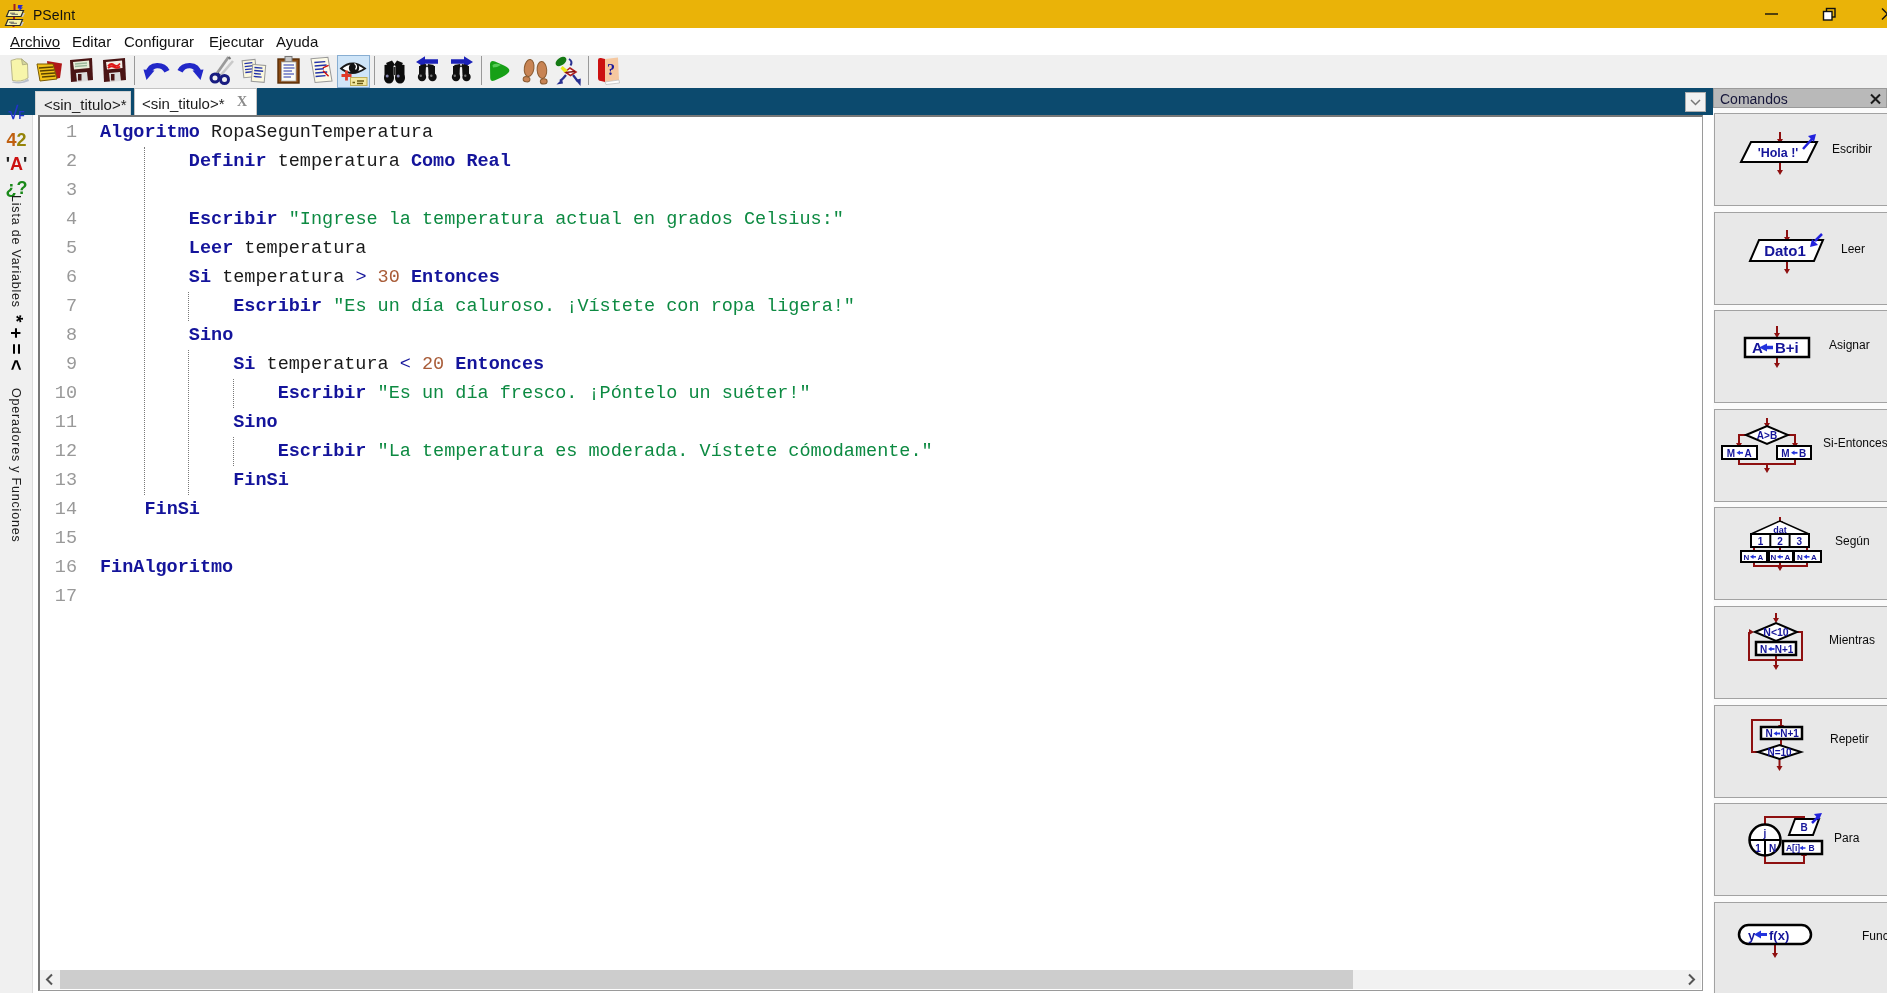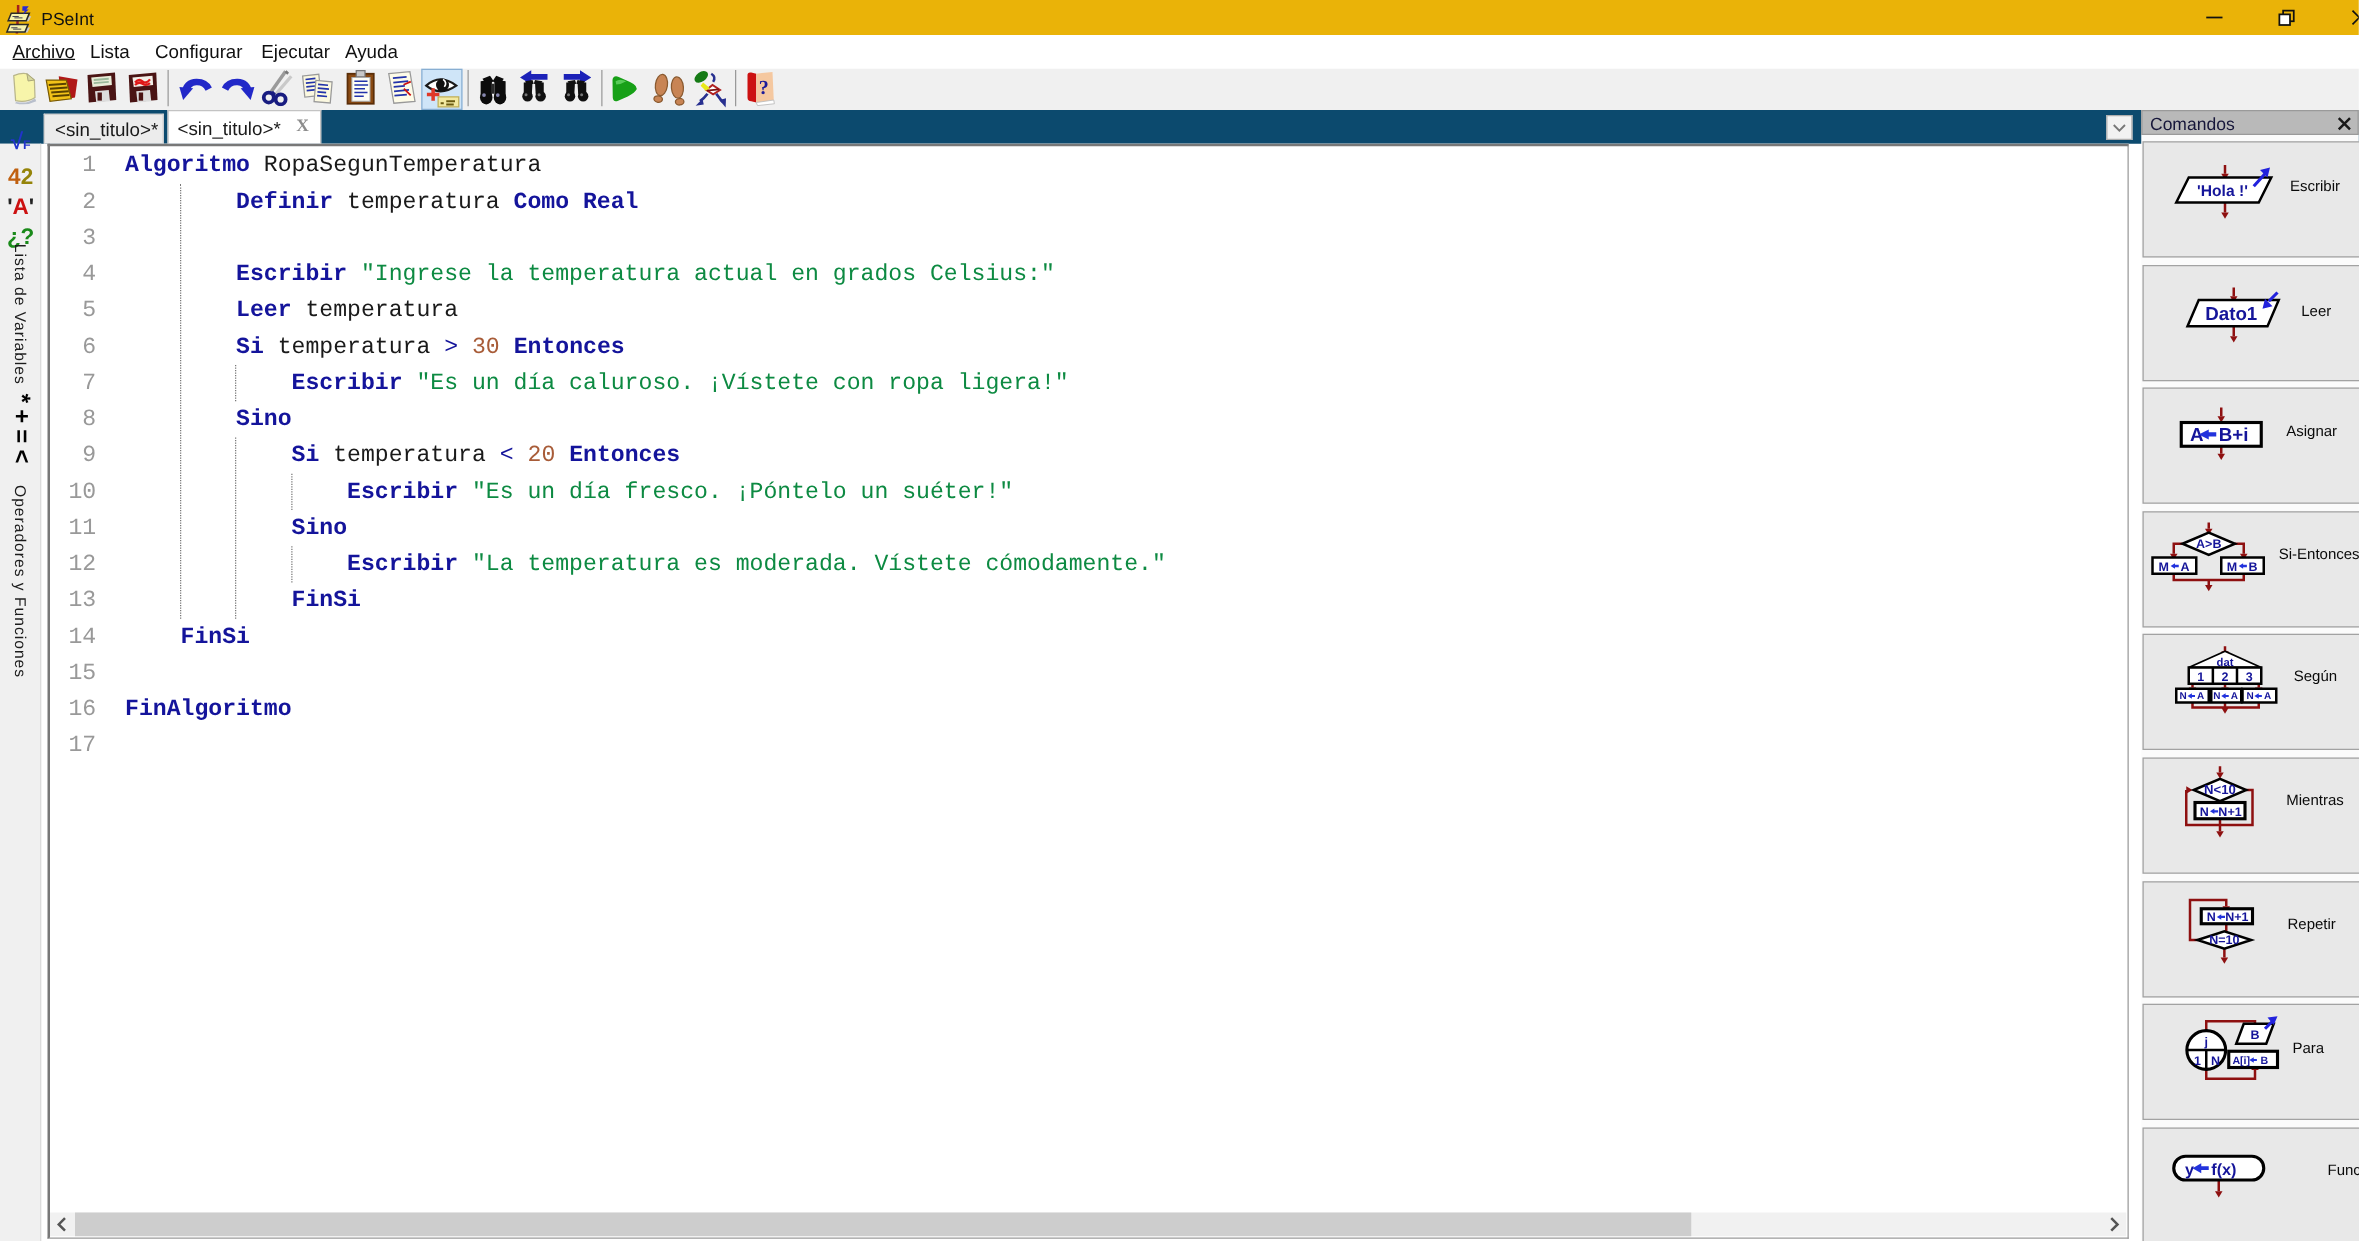--- a/index.html
+++ b/index.html
@@ -44,21 +44,21 @@
 <svg class="abs" style="left:1760px;top:0;" width="127" height="28" viewBox="0 0 127 28">
 <line x1="5" y1="14" x2="18" y2="14" stroke="#111" stroke-width="1.4"></line>
 <rect x="66.5" y="8.5" width="8.5" height="8.5" fill="none" stroke="#111" stroke-width="1.4"></rect>
 <rect x="63.5" y="11.5" width="8.5" height="8.5" fill="#fff" stroke="#111" stroke-width="1.4"></rect>
 <line x1="122" y1="8.5" x2="133" y2="19.5" stroke="#111" stroke-width="1.4"></line>
 <line x1="133" y1="8.5" x2="122" y2="19.5" stroke="#111" stroke-width="1.4"></line>
 </svg>
 </div>
 <div class="abs" id="menubar">
 <span class="mi" style="left:10px;text-decoration:underline;">Archivo</span>
-<span class="mi" style="left:72px;">Lista</span>
+<span class="mi" style="left:72px;">Editar</span>
 <span class="mi" style="left:124px;">Configurar</span>
 <span class="mi" style="left:209px;">Ejecutar</span>
 <span class="mi" style="left:276px;">Ayuda</span>
 </div>
 <div class="abs" id="toolbar">
 <svg class="abs" style="left:7px;top:1px;" width="23" height="28" viewBox="0 0 23 28">
 <path d="M6 25.5 Q15 27.5 21 22.5 L22 25 Q14 29 5 26.5 Z" fill="#9aa4b8" opacity="0.65"></path>
 <path d="M4 4.5 Q10 2 14.5 3 L20.5 8 L21 22 Q14 26.5 5.5 24.5 Z" fill="#f7f5aa" stroke="#b9b68a" stroke-width="1"></path>
 <path d="M14.5 3 L15.5 8.8 L20.5 8 Z" fill="#d5d79e" stroke="#a9a67a" stroke-width="0.8"></path>
 </svg>

